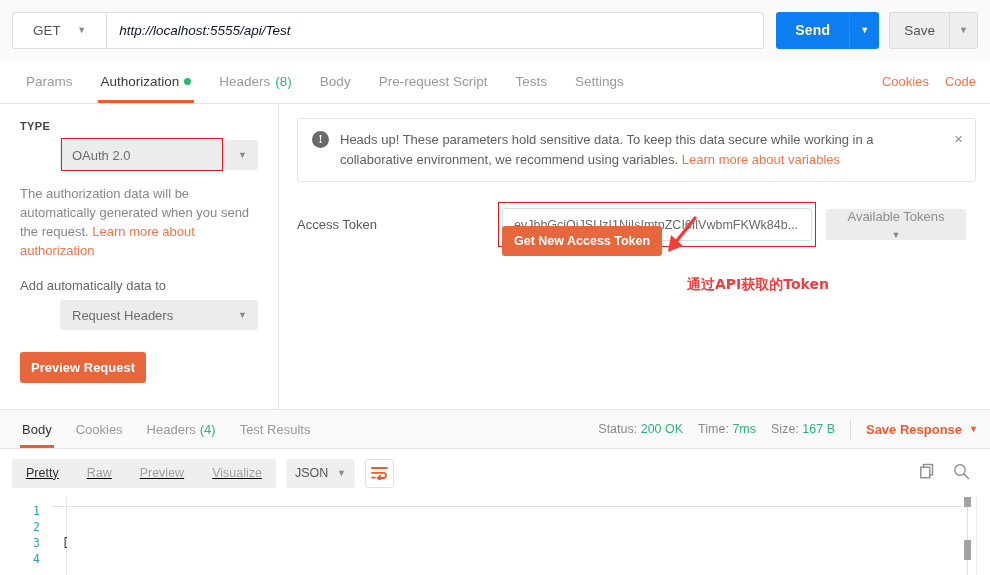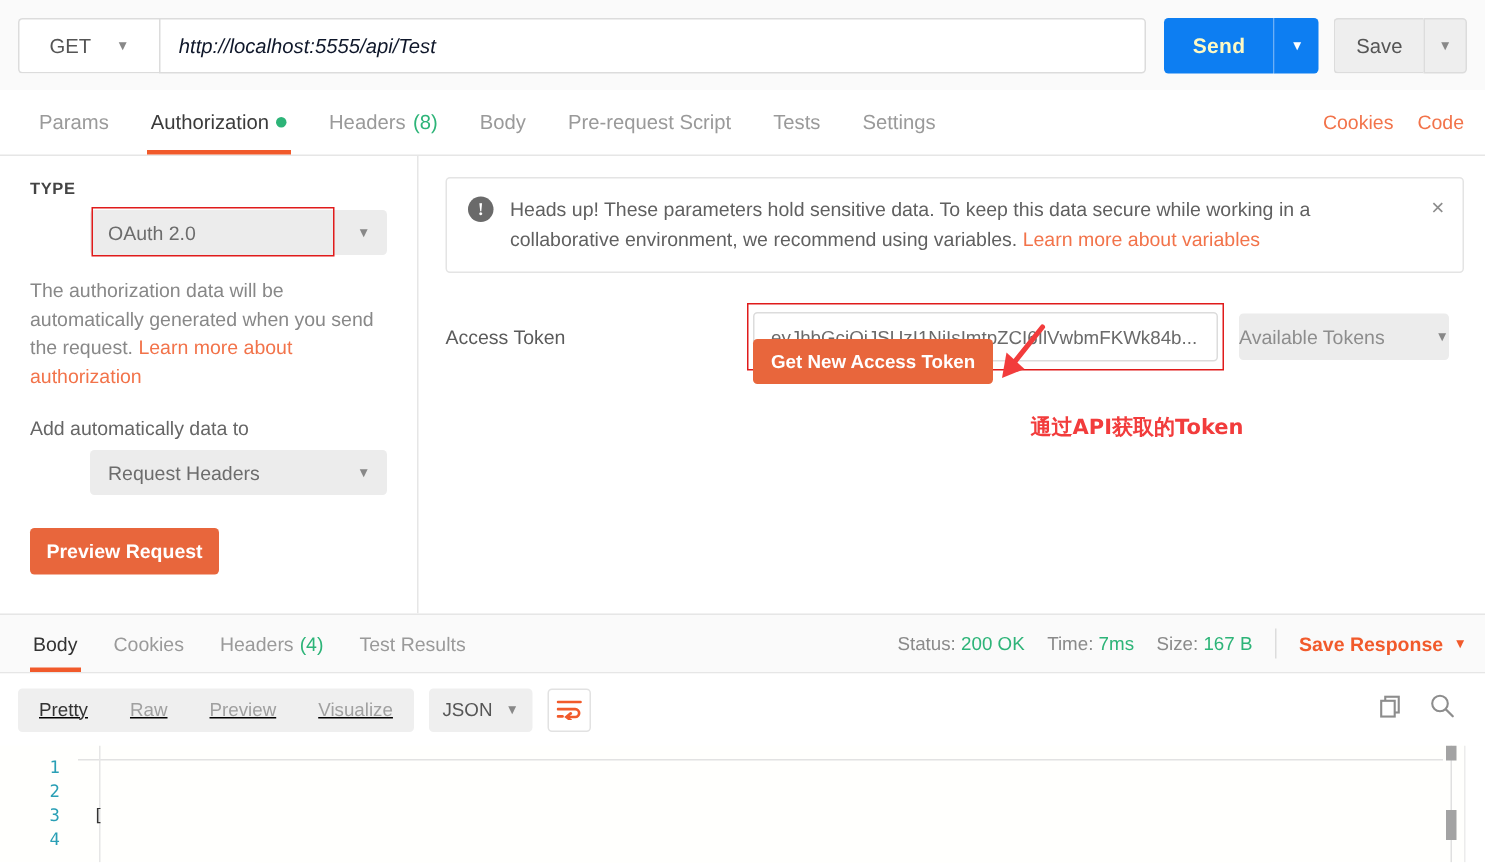--- a/index.html
+++ b/index.html
@@ -142,21 +142,21 @@
     font-size: 12.5px; color: #6a6a6a; overflow: hidden; white-space: nowrap;
   }
   .red-box-token {
     position: absolute; left: -4px; top: -6px; width: 318px; height: 45px;
     border: 1.5px solid #e01b1b; pointer-events: none;
   }
   .avail-tokens {
     margin-left: 14px; width: 140px; height: 31px; background: #ececec;
     border-radius: 3px; display: flex; align-items: center;
     justify-content: space-between; padding: 0 0;
-    font-size: 13px; color: #8d8d8d;
+    font-size: 13px; color: #8d8d8d; flex-direction: column;
   }
   .get-token-btn {
     position: absolute; left: 223px; top: 122px;
     height: 30px; padding: 0 12px; background: #e8663c; color: #fff;
     font-size: 12.5px; font-weight: bold; border-radius: 3px;
     display: inline-flex; align-items: center; justify-content: center;
   }
   .arrow-svg { position: absolute; left: 382px; top: 112px; }
   .cn-note {
     position: absolute; left: 408px; top: 172px;

